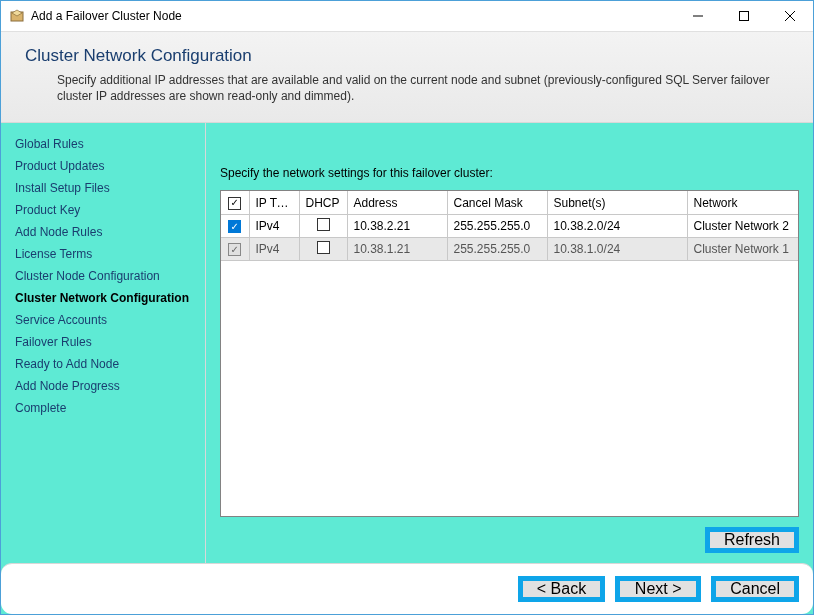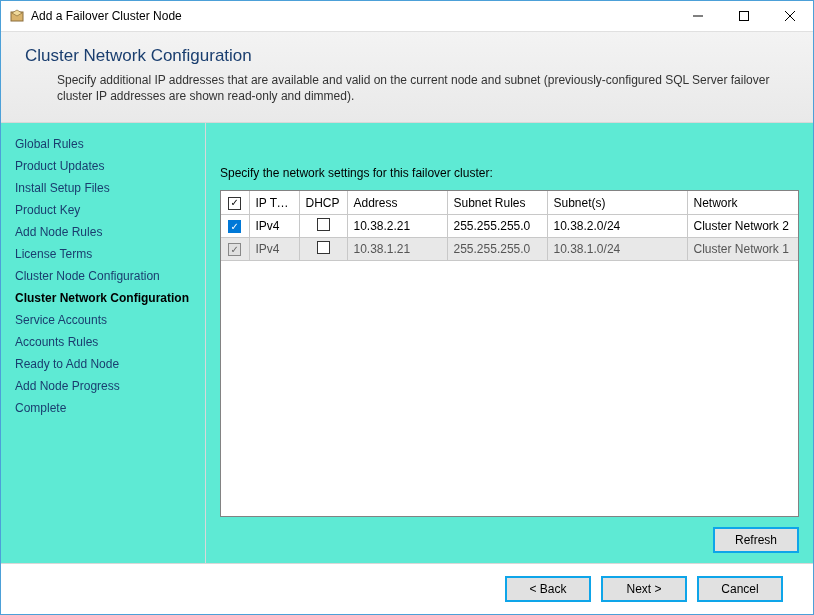--- a/index.html
+++ b/index.html
@@ -24,22 +24,22 @@
   table.grid th { background:#fff; border:1px solid #c8c8c8; border-top:none; font-weight:400; text-align:left; padding:4px 6px; font-size:12px; overflow:hidden; text-overflow:ellipsis; white-space:nowrap;}
   table.grid th:first-child, table.grid td:first-child { border-left:none;}
   table.grid th:last-child, table.grid td:last-child { border-right:none;}
   table.grid td { border:1px solid #c8c8c8; padding:3px 6px; font-size:12px; overflow:hidden; white-space:nowrap;}
   tr.dimmed td { background:#e8e8e8; color:#555;}
   .chk { width:13px; height:13px; border:1px solid #333; display:inline-flex; align-items:center; justify-content:center; background:#fff; font-size:10px; line-height:1;}
   .chk.selected { background:#0078d7; border-color:#0078d7; color:#fff;}
   .chk.dim { background:#e0e0e0; color:#666; border-color:#888;}
   .col-chk { width:28px; text-align:center !important;}
   .refresh-row { display:flex; justify-content:flex-end; padding-top:10px;}
-  .btn { min-width:86px; height:26px; background:#e1e1e1; border:2px solid #0ea5e9; font-size:12px; display:inline-flex; align-items:center; justify-content:center; padding:0 14px; cursor:default;}
-  .footer { border-top:1px solid #d8d8d8; padding:12px 30px; display:flex; justify-content:flex-end; gap:10px; background:#fff;}
+  .btn { min-width:86px; height:26px; background:#e1e1e1; border:5px solid #0ea5e9; font-size:16px; display:inline-flex; align-items:center; justify-content:center; padding:0 14px; cursor:default;}
+  .footer { border-top:1px solid #d8d8d8; padding:12px 14px; display:flex; justify-content:flex-end; gap:10px; background:#fff;border-radius:11px;}
   .footer .btn { min-width:86px;}
   svg { display:block;}
 </style>
 </head>
 <body>
 
 <div class="window">
 
   <div class="titlebar">
     <span class="title-icon">
@@ -78,21 +78,21 @@
     <div class="sidebar" id="sidebar">
         <div class="sidebar-item">Global Rules</div>
         <div class="sidebar-item">Product Updates</div>
         <div class="sidebar-item">Install Setup Files</div>
         <div class="sidebar-item">Product Key</div>
         <div class="sidebar-item">Add Node Rules</div>
         <div class="sidebar-item">License Terms</div>
         <div class="sidebar-item">Cluster Node Configuration</div>
         <div class="sidebar-item current">Cluster Network Configuration</div>
         <div class="sidebar-item">Service Accounts</div>
-        <div class="sidebar-item">Accounts Rules</div>
+        <div class="sidebar-item">Failover Rules</div>
         <div class="sidebar-item">Ready to Add Node</div>
         <div class="sidebar-item">Add Node Progress</div>
         <div class="sidebar-item">Complete</div>
       </div>
 
     <div class="main">
       <div class="instr">Specify the network settings for this failover cluster:</div>
 
       <div class="grid-wrap">
         <table class="grid">
@@ -106,21 +106,21 @@
               <col>
           </colgroup>
           <thead>
             <tr>
               <th class="col-chk">
                 <span class="chk">✓</span>
               </th>
               <th>IP Ty…</th>
               <th>DHCP</th>
               <th>Address</th>
-              <th>Subnet Rules</th>
+              <th>Cancel Mask</th>
               <th>Subnet(s)</th>
               <th>Network</th>
             </tr>
           </thead>
           <tbody id="grid-body">
               <tr>
                 <td class="col-chk"><span class="chk selected">✓</span></td>
                 <td>IPv4</td>
                 <td class="col-chk"><span class="chk"></span></td>
                 <td>10.38.2.21</td>

